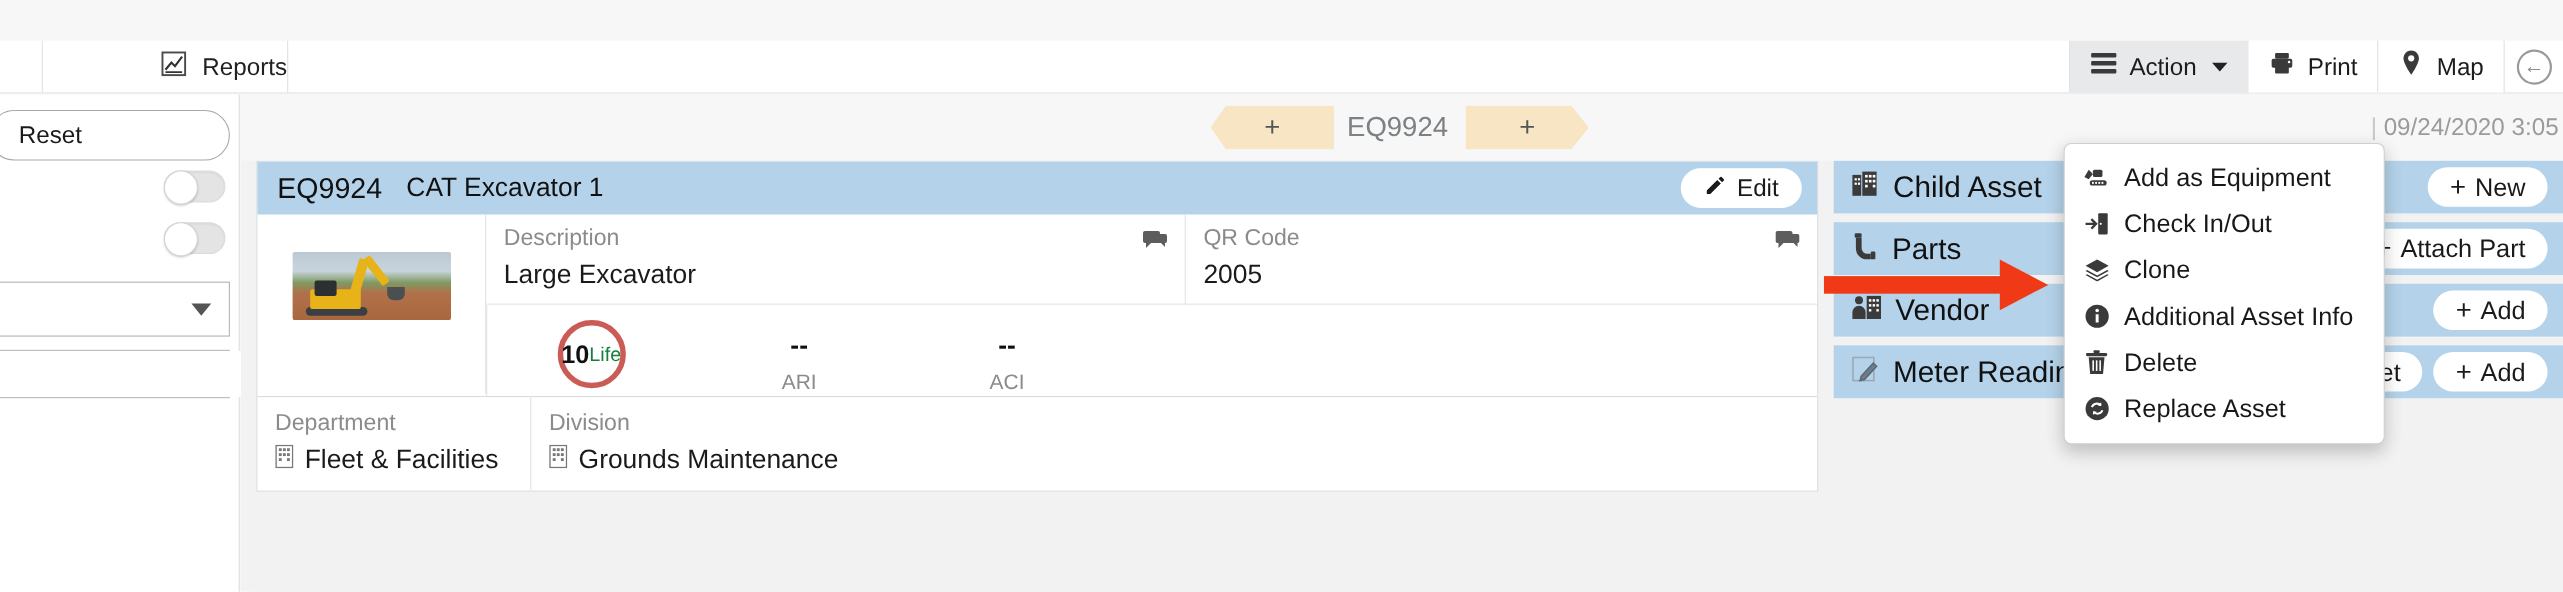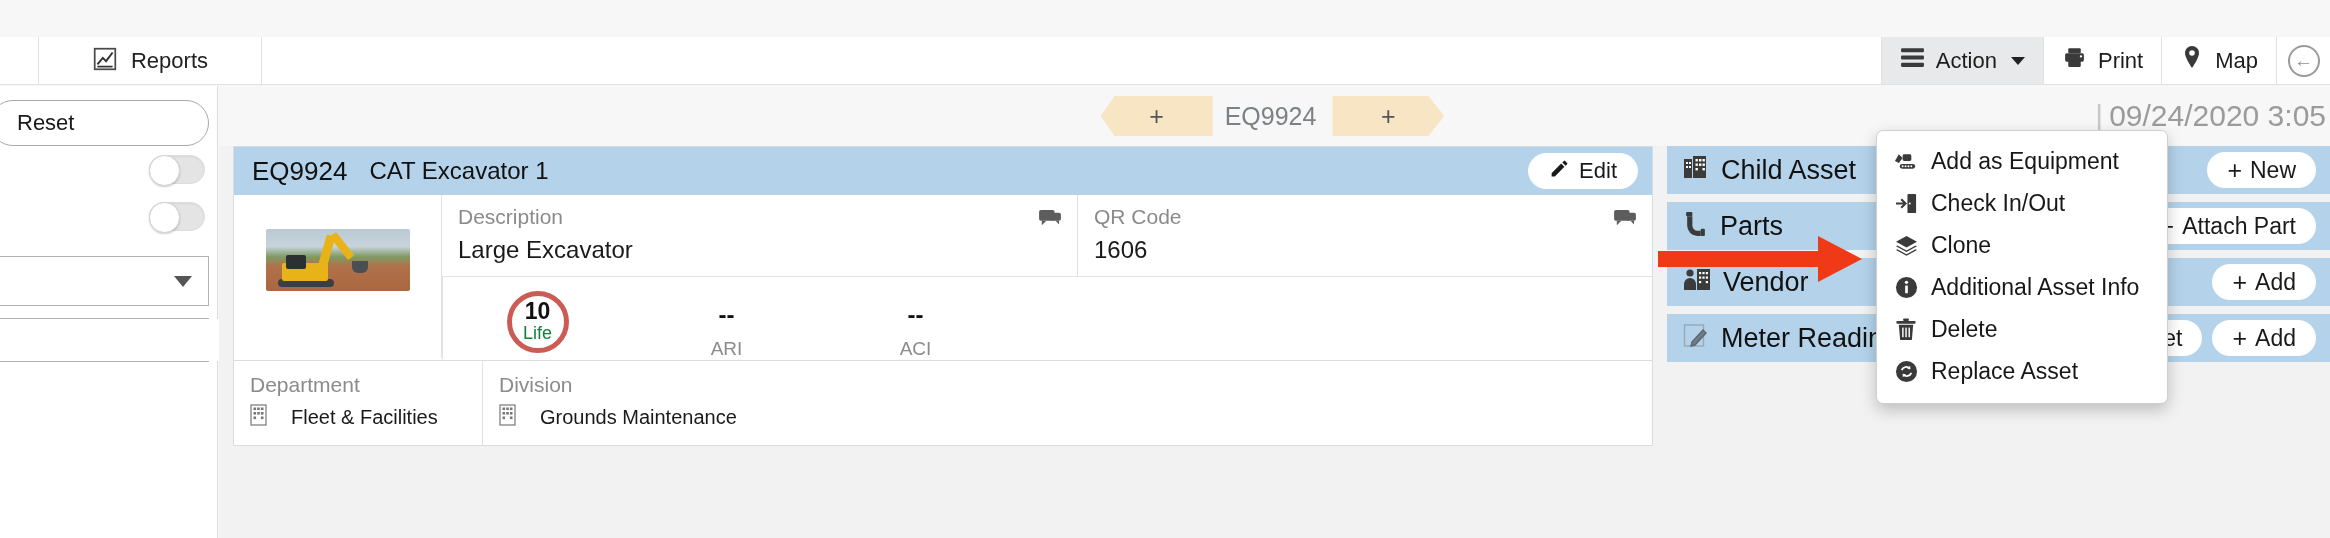--- a/index.html
+++ b/index.html
@@ -49,21 +49,21 @@
   }
   .user-name { color: #b6bec4; font-size: 21px; white-space: nowrap; }
 
   
   .secondrow {
     position: absolute; left: 0; top: 37px; width: 2330px; height: 48px;
     background: #ffffff; border-bottom: 1px solid #e2e2e2;
     display: flex; align-items: stretch;
   }
   .reports-tab {
-    width: 224px; display: flex; align-items: center; justify-content: center;
+    width: 224px; display: flex; align-items: center; justify-content: flex-end;
     gap: 13px; border-right: 1px solid #e2e2e2; border-left: 1px solid #e2e2e2;
     margin-left: 38px;
   }
   .reports-label { font-size: 22px; color: #222; }
   .toolbar {
     margin-left: auto; display: flex; align-items: stretch;
   }
   .tbtn {
     display: flex; align-items: center; gap: 11px;
     padding: 0 18px; border-left: 1px solid #e2e2e2;
@@ -145,21 +145,21 @@
     font-size: 25px; position: relative; margin-right: 4px;
     clip-path: polygon(0 50%, 14px 0, 100% 0, 100% 100%, 14px 100%);
   }
   .chip.right {
     clip-path: polygon(0 0, calc(100% - 16px) 0, 100% 50%, calc(100% - 16px) 100%, 0 100%);
   }
   .crumb-code { font-size: 25px; color: #7b8184; padding: 0 16px 0 8px; }
   .crumb-center { display: flex; align-items: center; margin: 0 auto; }
   .crumb-date {
     position: absolute; right: 0; top: 50%; transform: translateY(-50%);
-    font-size: 30px; color: #9b9b9b; padding-right: 4px; white-space: nowrap;
+    font-size: 22px; color: #9b9b9b; padding-right: 4px; white-space: nowrap;
   }
   .crumb-date .bar { color: #c8c8c8; padding-right: 6px; }
 
   .content { display: flex; gap: 0; padding: 0 0 0 14px; }
 
   
   .card {
     width: 1420px; background: #fff; border: 1px solid #d7dde2;
   }
   .card-head {
@@ -207,32 +207,32 @@
   }
   .status-ok {
     width: 27px; height: 27px; border-radius: 50%; background: #6cb069;
     color: #fff; display: flex; align-items: center; justify-content: center;
     font-size: 17px;
   }
   .metrics { display: flex; width: 568px; border-left: 1px solid #e3e3e3; }
   .metric { flex: 1; display: flex; flex-direction: column; align-items: center; justify-content: flex-start; padding-top: 14px; }
   .metric .ring {
     width: 62px; height: 62px; border-radius: 50%; border: 5px solid #cb5b55;
-    display: flex; flex-direction: column; align-items: center; justify-content: center;
+    display: flex; flex-direction: row; align-items: center; justify-content: center;
   }
   .metric .ring .num { font-size: 23px; font-weight: bold; color: #111; line-height: 1; }
   .metric .ring .cap { font-size: 18px; color: #15803d; margin-top: 0; }
   .metric .plain { display: flex; flex-direction: column; align-items: center; padding-top: 14px; }
   .metric .plain .num { font-size: 24px; font-weight: bold; color: #111; line-height: .8; }
   .metric .plain .cap { font-size: 19px; color: #8b8b8b; margin-top: 14px; }
   .deptrow { display: flex; border-top: 1px solid #d7dde2; }
   .deptcell { padding: 12px 16px 14px 16px; }
   .deptcell.a { width: 248px; }
   .deptcell.b { flex: 1; border-left: 1px solid #e3e3e3; }
-  .deptval { font-size: 20px; color: #1a1a1a; display: flex; align-items: center; gap: 24px; }
+  .deptval { font-size: 24px; color: #1a1a1a; display: flex; align-items: flex-end; gap: 10px; }
   .bldg-ic { font-size: 21px; color: #555; }
 
   
   .sections { flex: 1; padding-left: 14px; }
   .section {
     height: 48px; background: #b4d3ea; display: flex; align-items: center;
     padding: 0 14px 0 16px; margin-bottom: 8px;
   }
   .sec-title { font-size: 27px; color: #111; display: flex; align-items: center; gap: 12px; white-space: nowrap; }
   .sec-ic { font-size: 23px; }
@@ -394,21 +394,21 @@
                   <svg width="22" height="20" viewBox="0 0 24 22" fill="#5d5d5d">
                       <rect x="0" y="1" width="17" height="12" rx="2"></rect>
                       <path d="M3 13 L3 18 L8 13 Z"></path>
                       <rect x="13" y="4" width="11" height="9" rx="2"></rect>
                       <path d="M22 13 L22 17 L18 13 Z"></path>
                     </svg>
                 </span>
               </div>
               <div class="fcell">
                 <div class="flabel">QR Code</div>
-                <div class="fvalue">1606</div>
+                <div class="fvalue">2005</div>
                 <span class="chat-icon">
                   <svg width="22" height="20" viewBox="0 0 24 22" fill="#5d5d5d">
                       <rect x="0" y="1" width="17" height="12" rx="2"></rect>
                       <path d="M3 13 L3 18 L8 13 Z"></path>
                       <rect x="13" y="4" width="11" height="9" rx="2"></rect>
                       <path d="M22 13 L22 17 L18 13 Z"></path>
                     </svg>
                 </span>
               </div>
             </div>

